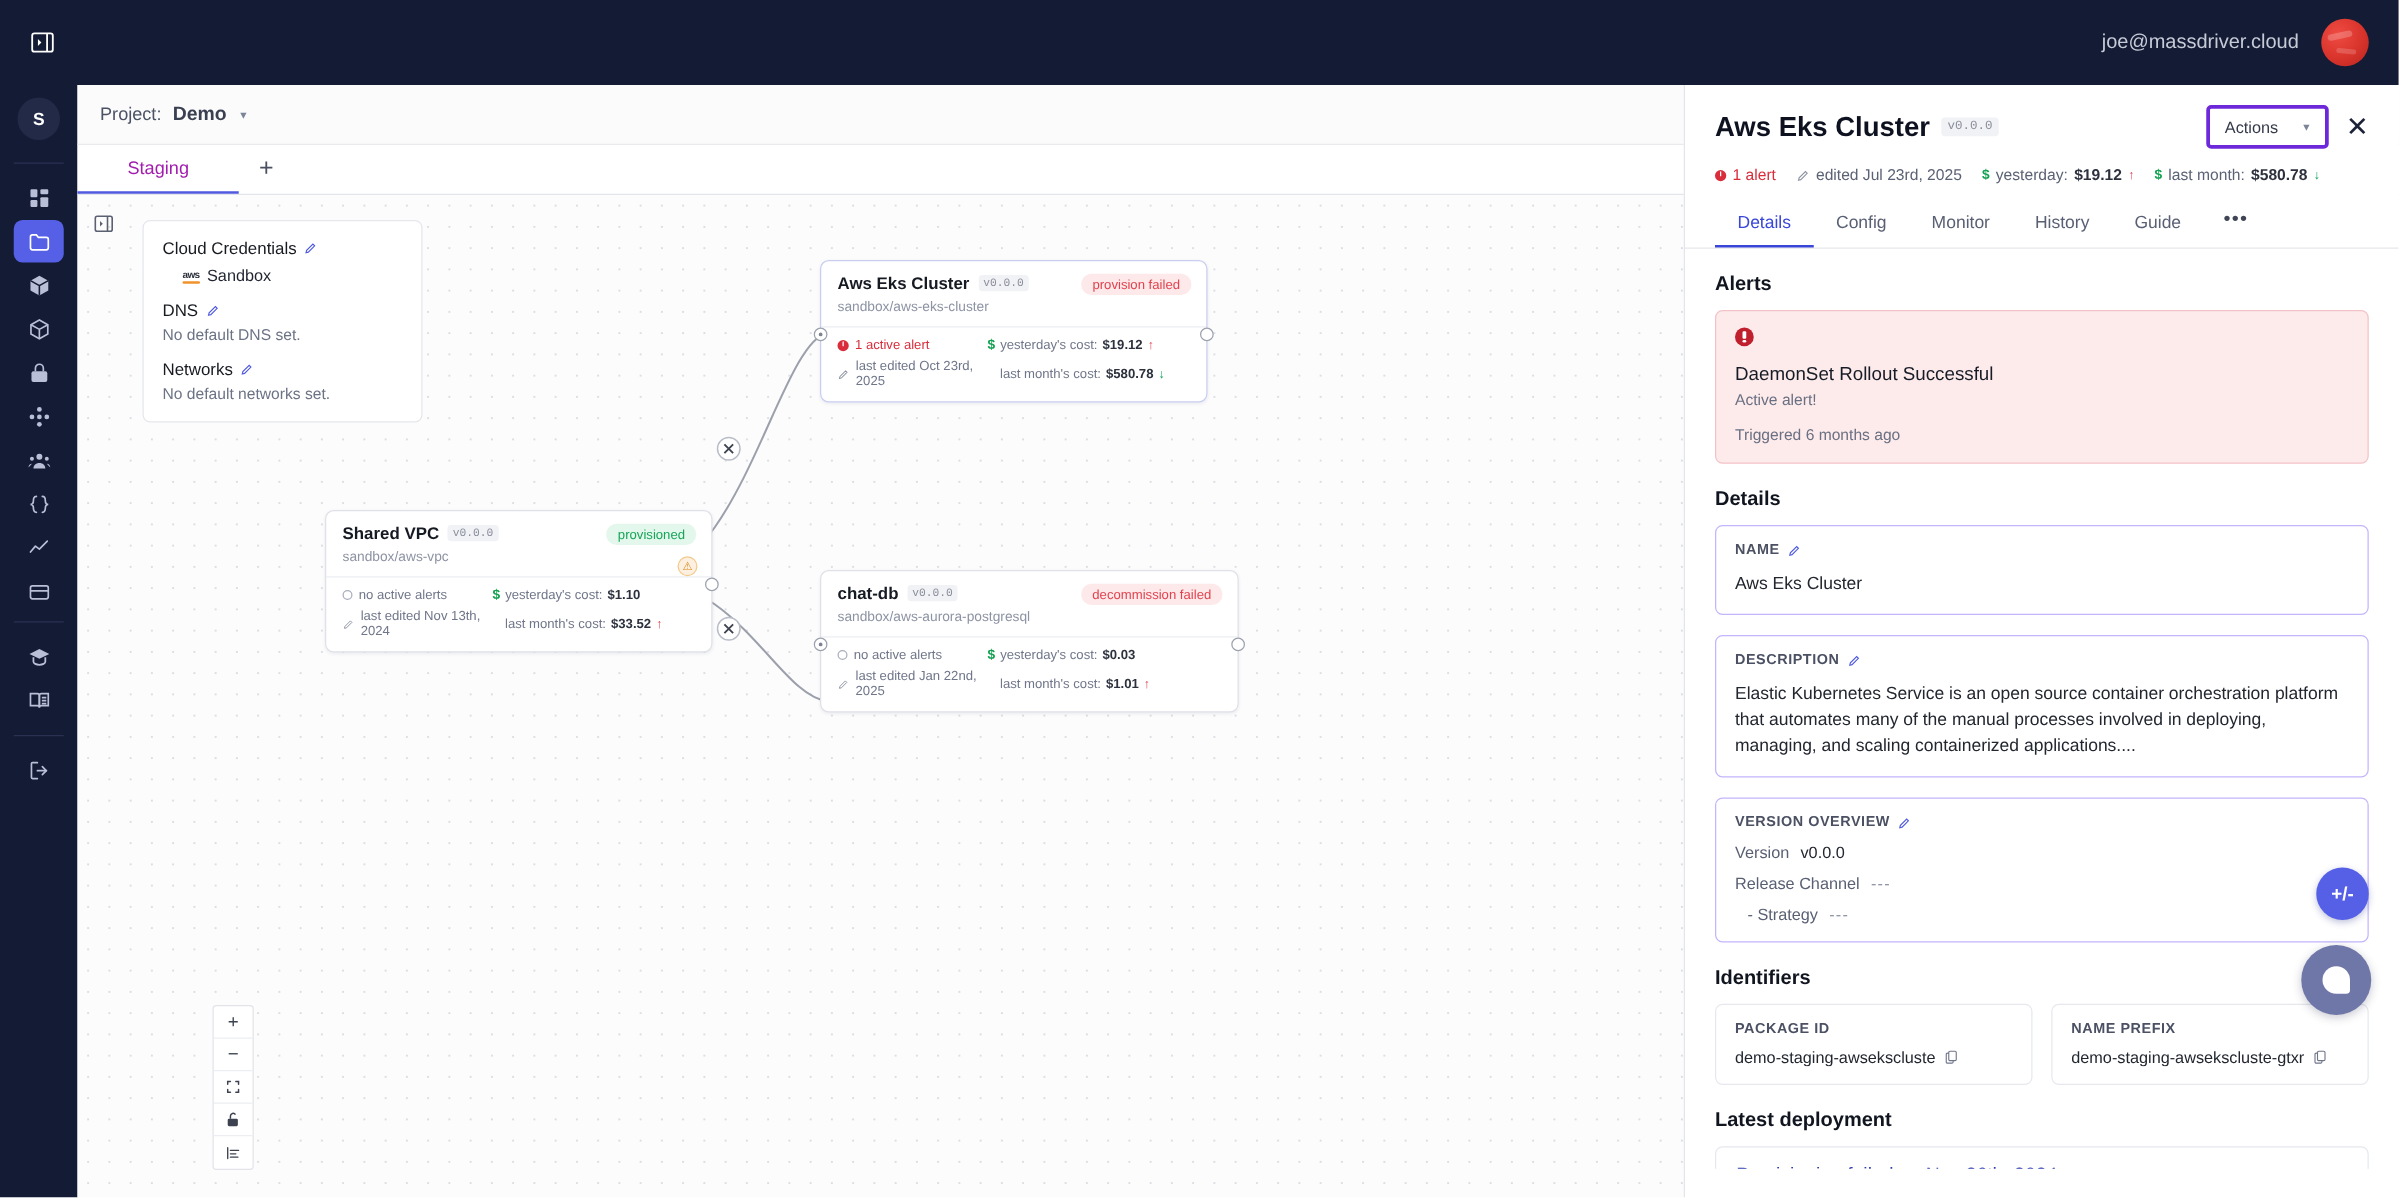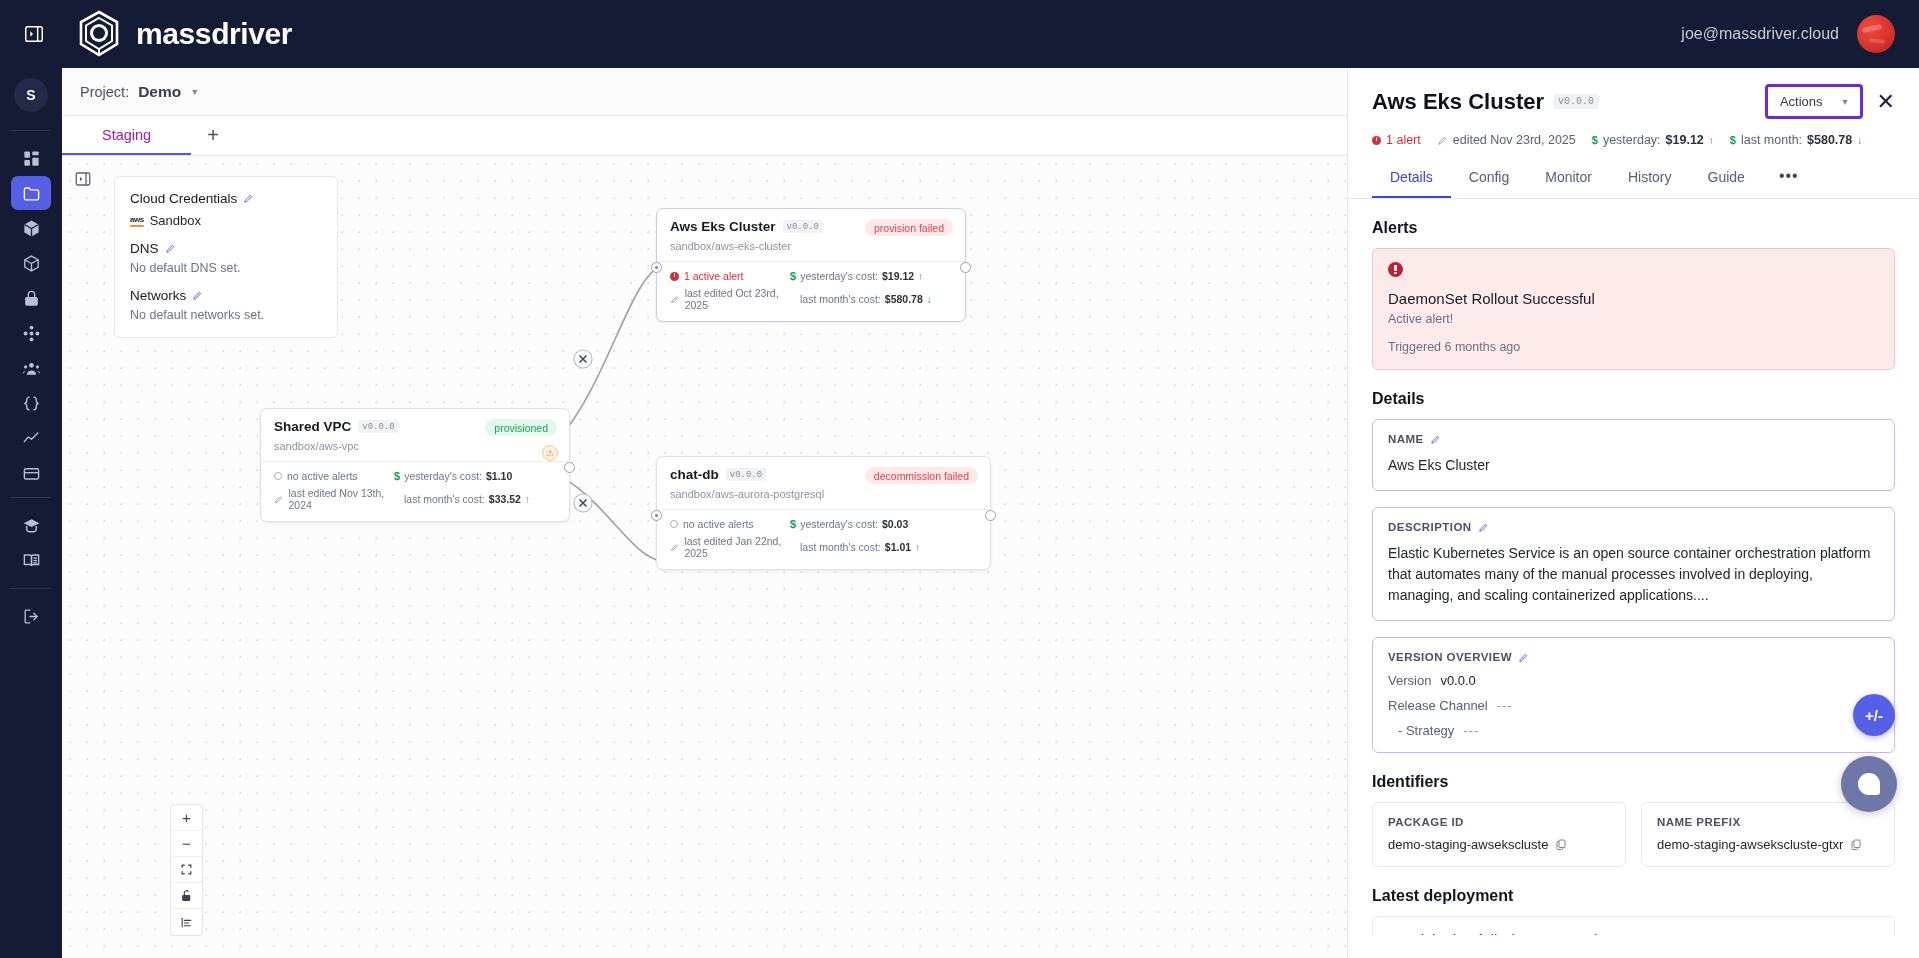--- a/index.html
+++ b/index.html
@@ -97,21 +97,21 @@
   .canvas-collapse {
     position: absolute; left: 10px; top: 12px; width: 22px; height: 22px;
     display: flex; align-items: center; justify-content: center; cursor: pointer; z-index: 4;
   }
 
   .infocard {
     position: absolute; left: 52px; top: 20px; width: 224px;
     background: #fff; border: 1px solid #e5e7ec; border-radius: 6px; padding: 14px 15px 15px;
   }
   .ic-title { font-size: 13.5px; color: #171a21; display: flex; align-items: center; gap: 6px; }
-  .ic-sub { font-size: 13px; color: #1f2430; margin-top: 7px; display: flex; align-items: center; gap: 6px; }
+  .ic-sub { font-size: 13px; color: #1f2430; margin-top: 7px; display: flex; align-items: center; gap: 6px; margin-left: 16px; }
   .ic-muted { font-size: 12.5px; color: #6c7385; margin-top: 5px; }
   .ic-gap { height: 13px; }
   .pencil { width: 11px; height: 11px; display: inline-block; }
   .aws-mark {
     font-size: 8px; font-weight: 700; color: #2b2f3a; letter-spacing: -0.5px;
     position: relative; padding-bottom: 3px;
   }
   .aws-mark::after {
     content: ""; position: absolute; left: 0; bottom: 0; width: 100%; height: 2px;
     background: #f0932b; border-radius: 1px;
@@ -303,30 +303,20 @@
 <div id="app">
 
   <div class="topbar">
     <div class="topbar-toggle">
       <svg viewBox="0 0 24 24" width="22" height="22" fill="none" stroke="#ffffff" stroke-width="1.6">
         <rect x="3" y="4" width="18" height="16" rx="2"></rect>
         <line x1="16" y1="4" x2="16" y2="20"></line>
         <path d="M8 9 l3 3 l-3 3" fill="#ffffff" stroke="none"></path>
       </svg>
     </div>
-    <div class="logo-wrap">
-      <svg width="52" height="52" viewBox="0 0 52 52">
-        <polygon points="26,4 44,14 44,36 26,47 8,36 8,14" fill="none" stroke="#ffffff" stroke-width="2.6"></polygon>
-        <polygon points="26,10 39,17.5 39,33 26,41 13,33 13,17.5" fill="none" stroke="#ffffff" stroke-width="2"></polygon>
-        <circle cx="26" cy="25" r="9" fill="#ffffff"></circle>
-        <circle cx="26" cy="25" r="6" fill="#141b34"></circle>
-        <line x1="26" y1="41" x2="26" y2="47" stroke="#ffffff" stroke-width="2"></line>
-      </svg>
-      <span class="logo-text">massdriver</span>
-    </div>
     <div class="topbar-right">
       <span class="user-email">joe@massdriver.cloud</span>
       <div class="avatar"></div>
     </div>
   </div>
 
   <div class="rail">
     <div class="rail-badge">S</div>
     <div class="rail-sep"></div>
 
@@ -667,21 +657,21 @@
 
       <div class="ph-meta">
         <span class="meta-item">
           <span class="alert-dot"></span>
           <span class="meta-red">1 alert</span>
         </span>
         <span class="meta-item">
           <svg class="pencil" viewBox="0 0 24 24">
             <path d="M4 20l4-1 11-11-3-3L5 16z" fill="none" stroke="#8f94a3" stroke-width="2"></path>
             </svg>
-          <span>edited Nov 23rd, 2025</span>
+          <span>edited Jul 23rd, 2025</span>
         </span>
         <span class="meta-item">
           <span class="dollar">$</span>
           <span>yesterday: </span>
           <span class="bold-num">$19.12</span>
           <span class="arrow-up">↑</span>
         </span>
         <span class="meta-item">
           <span class="dollar">$</span>
           <span>last month: </span>

